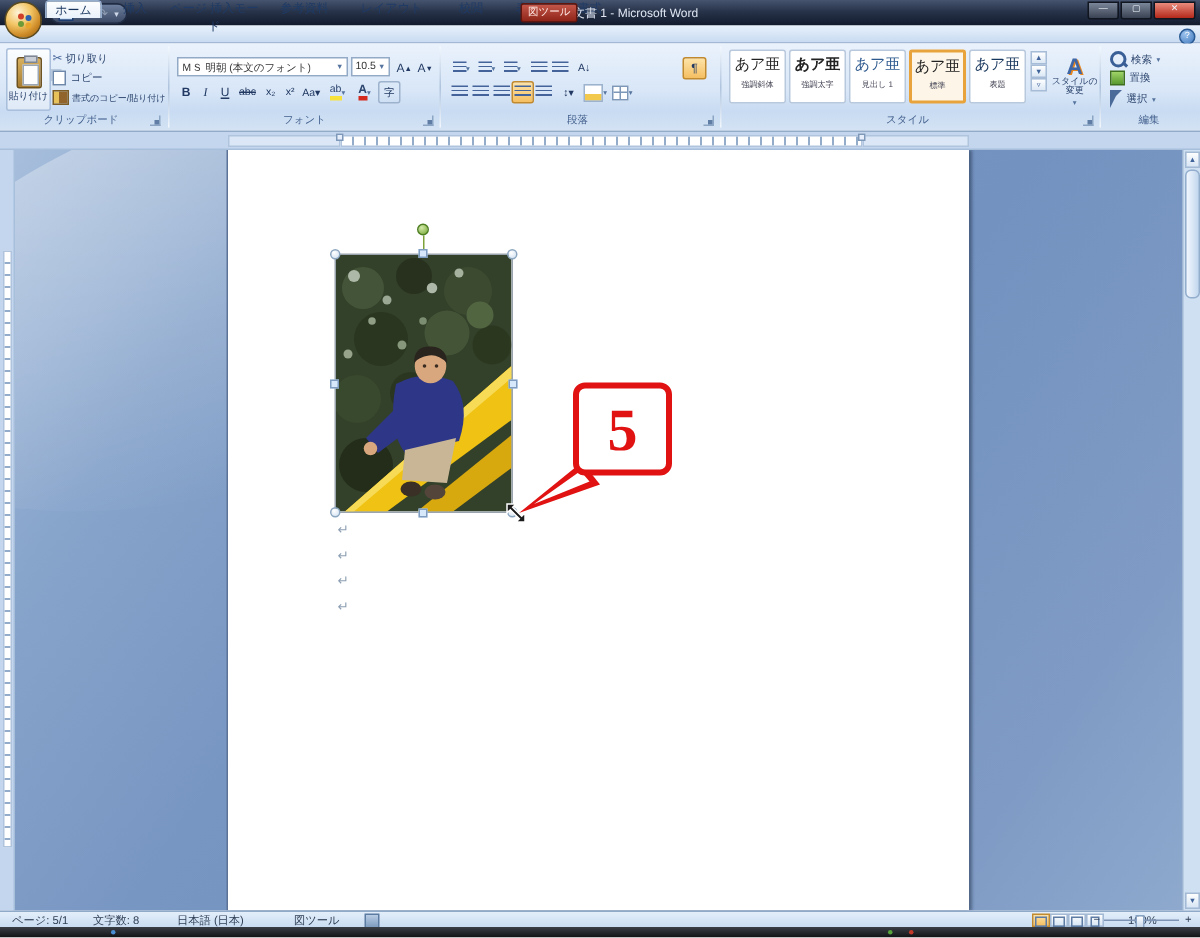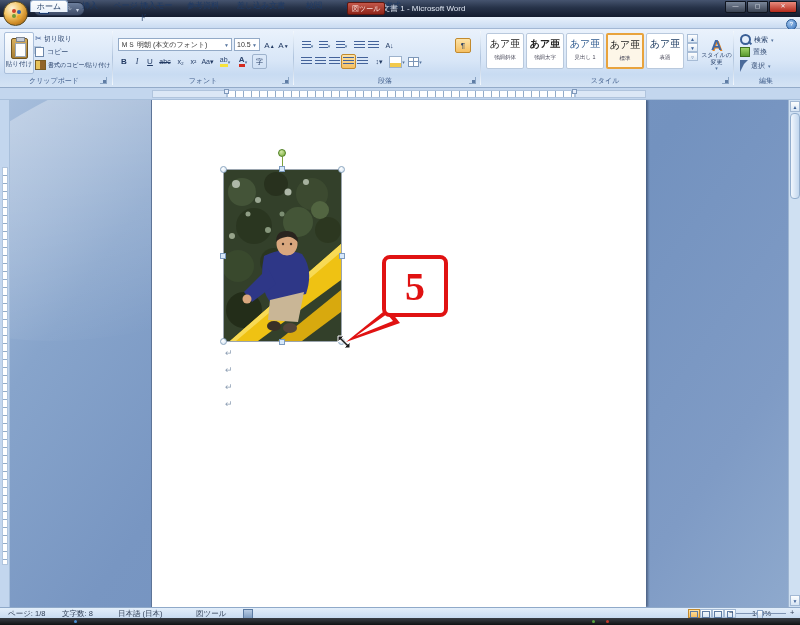--- a/index.html
+++ b/index.html
@@ -165,21 +165,21 @@
   <span class="wbtn">—</span>
   <span class="wbtn">▢</span>
   <span class="wbtn close">✕</span>
 </div>
 
 <div class="abs tabrow"></div>
 <div class="abs tab sel" style="left:30px;width:38px;">ホーム</div>
 <div class="abs tab" style="left:74px;width:32px;">挿入</div>
 <div class="abs tab" style="left:110px;width:66px;">ページ 挿入モード</div>
 <div class="abs tab" style="left:180px;width:46px;">参考資料</div>
-<div class="abs tab" style="left:230px;width:62px;">差し込み文書</div>
+<div class="abs tab" style="left:230px;width:62px;">レイアウト</div>
 <div class="abs tab" style="left:290px;width:32px;text-align:right;">校閲</div>
 <div class="abs tab" style="left:336px;width:32px;">表示</div>
 <div class="abs tab" style="left:376px;width:34px;font-family:Liberation Serif, serif;">書式</div>
 <div class="abs help-btn">?</div>
 
 <div class="abs ribbon">
 
   <div class="gsep" style="left:112px;"></div>
   <div class="gsep" style="left:293px;"></div>
   <div class="gsep" style="left:480px;"></div>
@@ -417,21 +417,21 @@
   </div>
 </div>
 
 <div class="abs vscroll">
   <div class="varrow" style="top:1px;">▲</div>
   <div class="vthumb"></div>
   <div class="varrow" style="bottom:1px;">▼</div>
 </div>
 
 <div class="abs statusbar">
-  <span class="it" style="left:8px;">ページ: 1/8</span>
+  <span class="it" style="left:8px;">ページ: 5/1</span>
   <span class="it" style="left:62px;">文字数: 8</span>
   <span class="it" style="left:118px;">日本語 (日本)</span>
   <span class="it" style="left:196px;">図ツール</span>
   <span class="it" style="left:243px;width:8px;height:8px;background:linear-gradient(#b8cce4,#7e9cc0);border:1px solid #5c7ba2;"></span>
 
   <span class="viewbtn on" style="left:688px;">
       <i></i>
     </span>
   <span class="viewbtn" style="left:700px;">
       <i></i>

